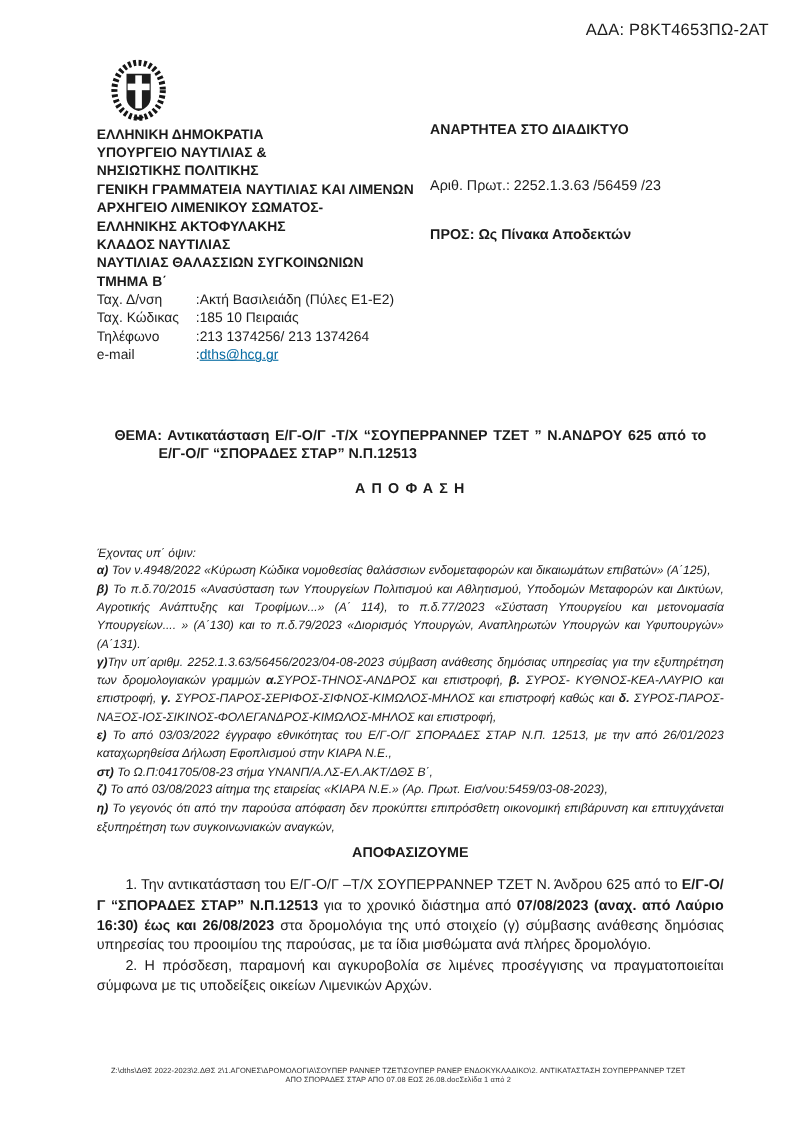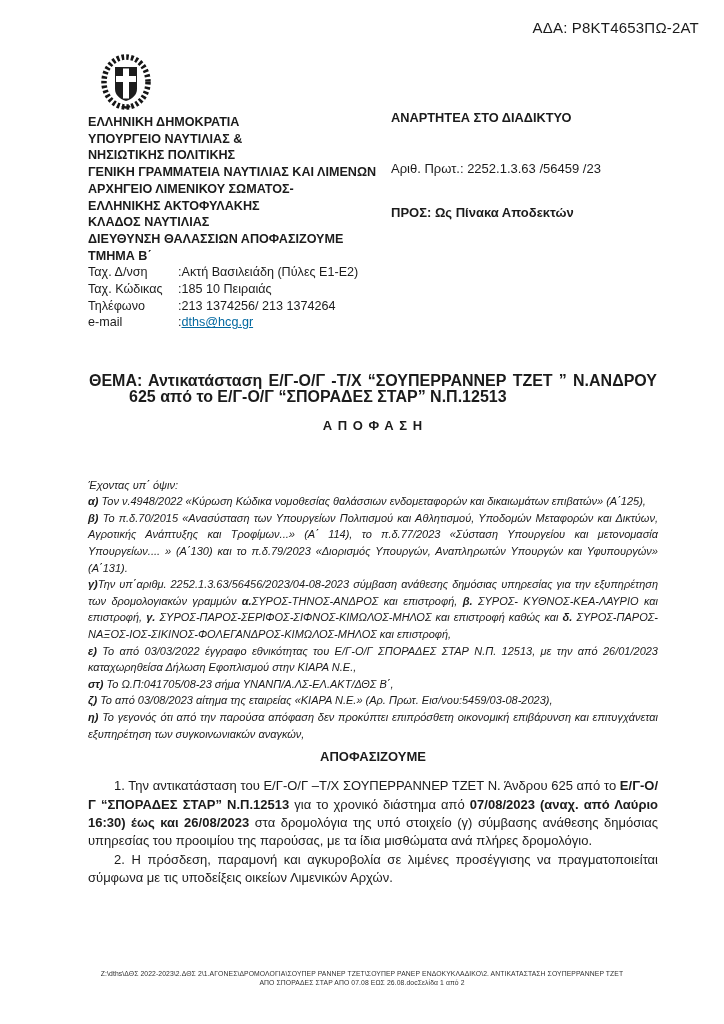--- a/index.html
+++ b/index.html
@@ -20,21 +20,21 @@
   .contact-label{width:90px;flex:0 0 90px;}
   .email-link{color:#0369a1;text-decoration:underline;}
   
   .right-block{position:absolute;left:391px;top:110px;width:310px;font-size:13px;}
   .publish{font-weight:bold;font-size:12.8px;}
   .place-date{margin-top:50px;white-space:pre-wrap;}
   .protocol{margin-top:36px;}
   .to-line{margin-top:29px;font-weight:bold;}
   
   .body-block{position:absolute;left:88px;top:372px;width:570px;}
-  .subject{margin:1px;font-weight:bold;font-size:16px;line-height:15.8px;
+  .subject{margin:16px;font-weight:bold;font-size:13px;line-height:15.8px;
     text-align:justify;padding-left:40px;text-indent:-40px;}
   .decision-title{margin:13px 0 0 0;text-align:center;font-weight:bold;
     font-size:13px;letter-spacing:1px;}
   .preamble{margin-top:44px;font-style:italic;font-size:11px;line-height:16.6px;
     text-align:justify;}
   .preamble p{margin:0;}
   .operative-title{margin:7px 0 0 0;text-align:center;font-weight:bold;font-size:13px;}
   .paragraphs{margin-top:13px;font-size:13px;line-height:18.4px;text-align:justify;}
   .paragraphs p{margin:0;text-indent:26px;}
   
@@ -58,21 +58,21 @@
       <path d="M26 52 q4 3 8 0" stroke="#161616" stroke-width="2.5" fill="none"></path>
     </svg>
     <div class="org-lines">
       <div>ΕΛΛΗΝΙΚΗ ΔΗΜΟΚΡΑΤΙΑ</div>
       <div>ΥΠΟΥΡΓΕΙΟ ΝΑΥΤΙΛΙΑΣ &amp;</div>
       <div>ΝΗΣΙΩΤΙΚΗΣ ΠΟΛΙΤΙΚΗΣ</div>
       <div>ΓΕΝΙΚΗ ΓΡΑΜΜΑΤΕΙΑ ΝΑΥΤΙΛΙΑΣ ΚΑΙ ΛΙΜΕΝΩΝ</div>
       <div>ΑΡΧΗΓΕΙΟ ΛΙΜΕΝΙΚΟΥ ΣΩΜΑΤΟΣ-</div>
       <div>ΕΛΛΗΝΙΚΗΣ ΑΚΤΟΦΥΛΑΚΗΣ</div>
       <div>ΚΛΑΔΟΣ ΝΑΥΤΙΛΙΑΣ</div>
-      <div>ΔΙΕΥΘΥΝΣΗ ΘΑΛΑΣΣΙΩΝ ΑΠΟΦΑΣΙΖΟΥΜΕ</div>
+      <div>ΝΑΥΤΙΛΙΑΣ ΘΑΛΑΣΣΙΩΝ ΣΥΓΚΟΙΝΩΝΙΩΝ</div>
       <div>ΤΜΗΜΑ Β΄</div>
     </div>
     <div class="contacts">
       <div class="contact-row">
         <span class="contact-label">Ταχ. Δ/νση</span>
         <span>:Ακτή Βασιλειάδη (Πύλες Ε1-Ε2)</span>
       </div>
       <div class="contact-row">
         <span class="contact-label">Ταχ. Κώδικας</span>
         <span>:185 10 Πειραιάς</span>

